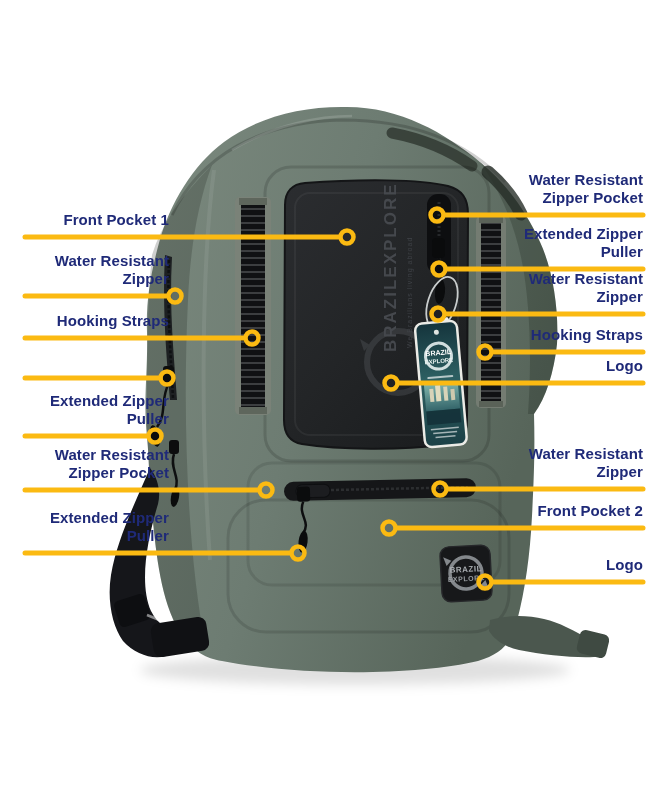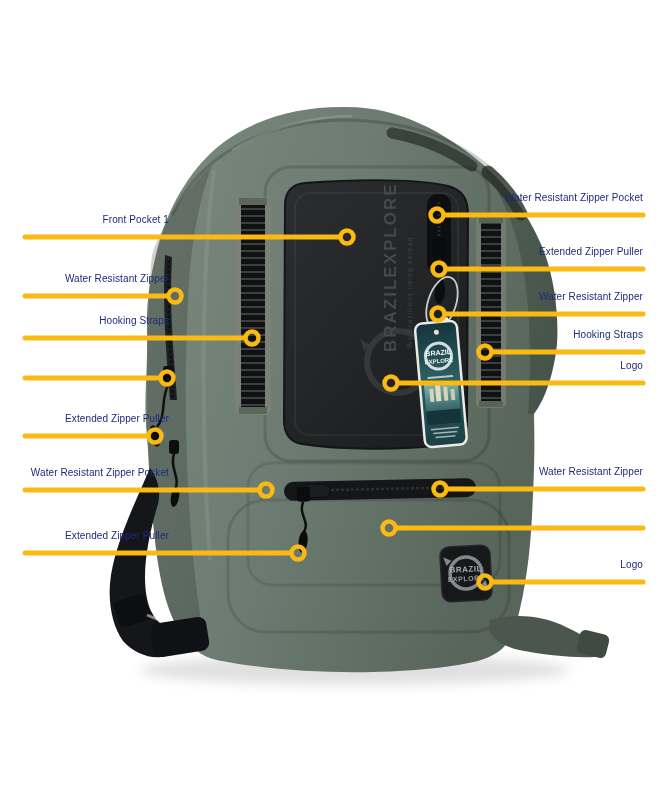--- a/index.html
+++ b/index.html
@@ -7,22 +7,22 @@
     position:relative;
     width:668px;height:801px;
     background:#ffffff;
     font-family:"Liberation Sans", sans-serif;
     overflow:hidden;
   }
   .bag-svg{position:absolute;left:0;top:0;}
   .lines-svg{position:absolute;left:0;top:0;pointer-events:none;}
   .callout{
     position:absolute;
-    font-weight:normal;
-    font-size:10px;
+    font-weight:bold;
+    font-size:15px;
     line-height:18px;
     color:#1F2A78;
     width:142px;
     letter-spacing:0.1px;
   }
   .callout-left{left:27px;text-align:right;}
   .callout-right{right:25px;text-align:right;}
 </style>
 </head>
 <body>
@@ -309,15 +309,16 @@
   <div class="callout callout-left" style="bottom:373px">Extended Zipper Puller</div>
   <div class="callout callout-left" style="bottom:319px">Water Resistant Zipper Pocket</div>
   <div class="callout callout-left" style="bottom:256px">Extended Zipper Puller</div>
 
   <div class="callout callout-right" style="bottom:594px">Water Resistant Zipper Pocket</div>
   <div class="callout callout-right" style="bottom:540px">Extended Zipper Puller</div>
   <div class="callout callout-right" style="bottom:495px">Water Resistant Zipper</div>
   <div class="callout callout-right" style="bottom:457px">Hooking Straps</div>
   <div class="callout callout-right" style="bottom:426px">Logo</div>
   <div class="callout callout-right" style="bottom:320px">Water Resistant Zipper</div>
+  <div class="callout callout-right" style="bottom:281px">Front Pocket 2</div>
   <div class="callout callout-right" style="bottom:227px">Logo</div>
 
 </div>
 
 </body></html>

